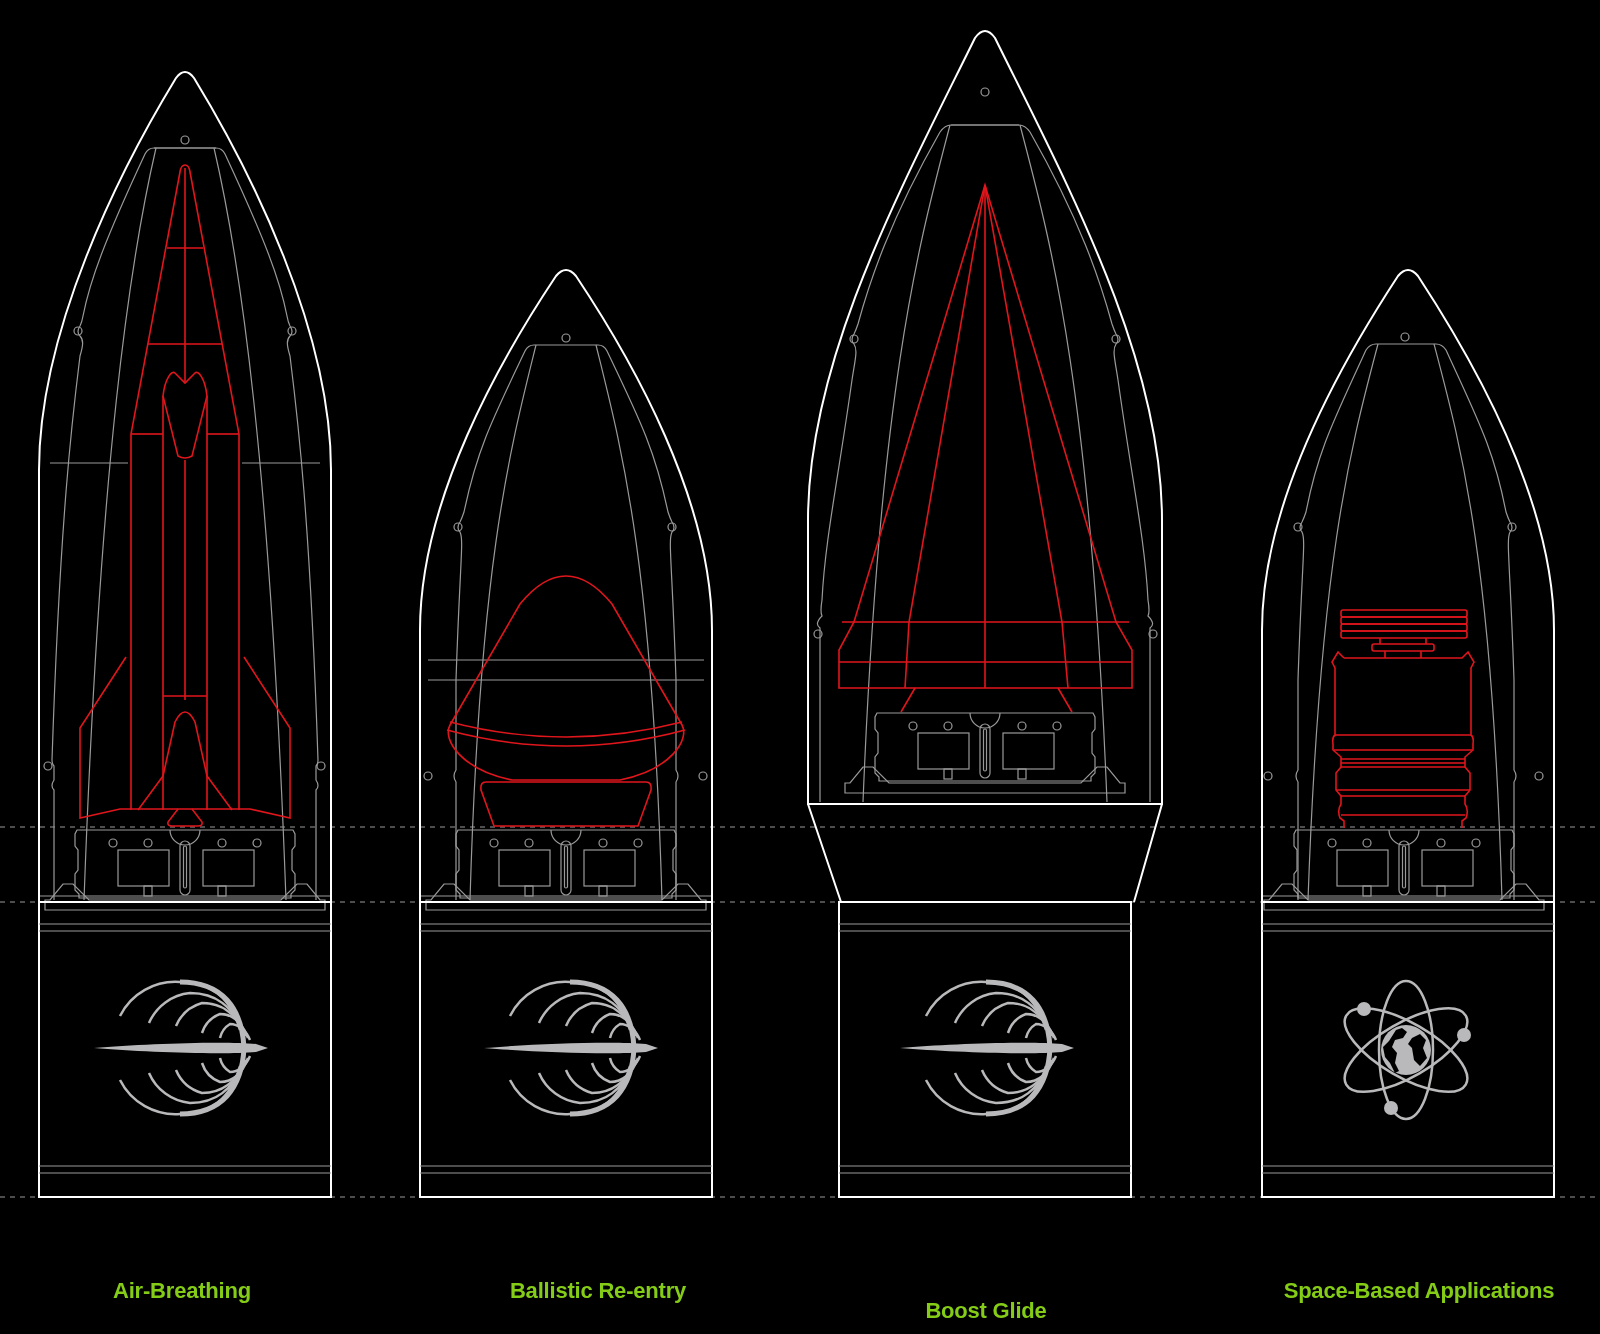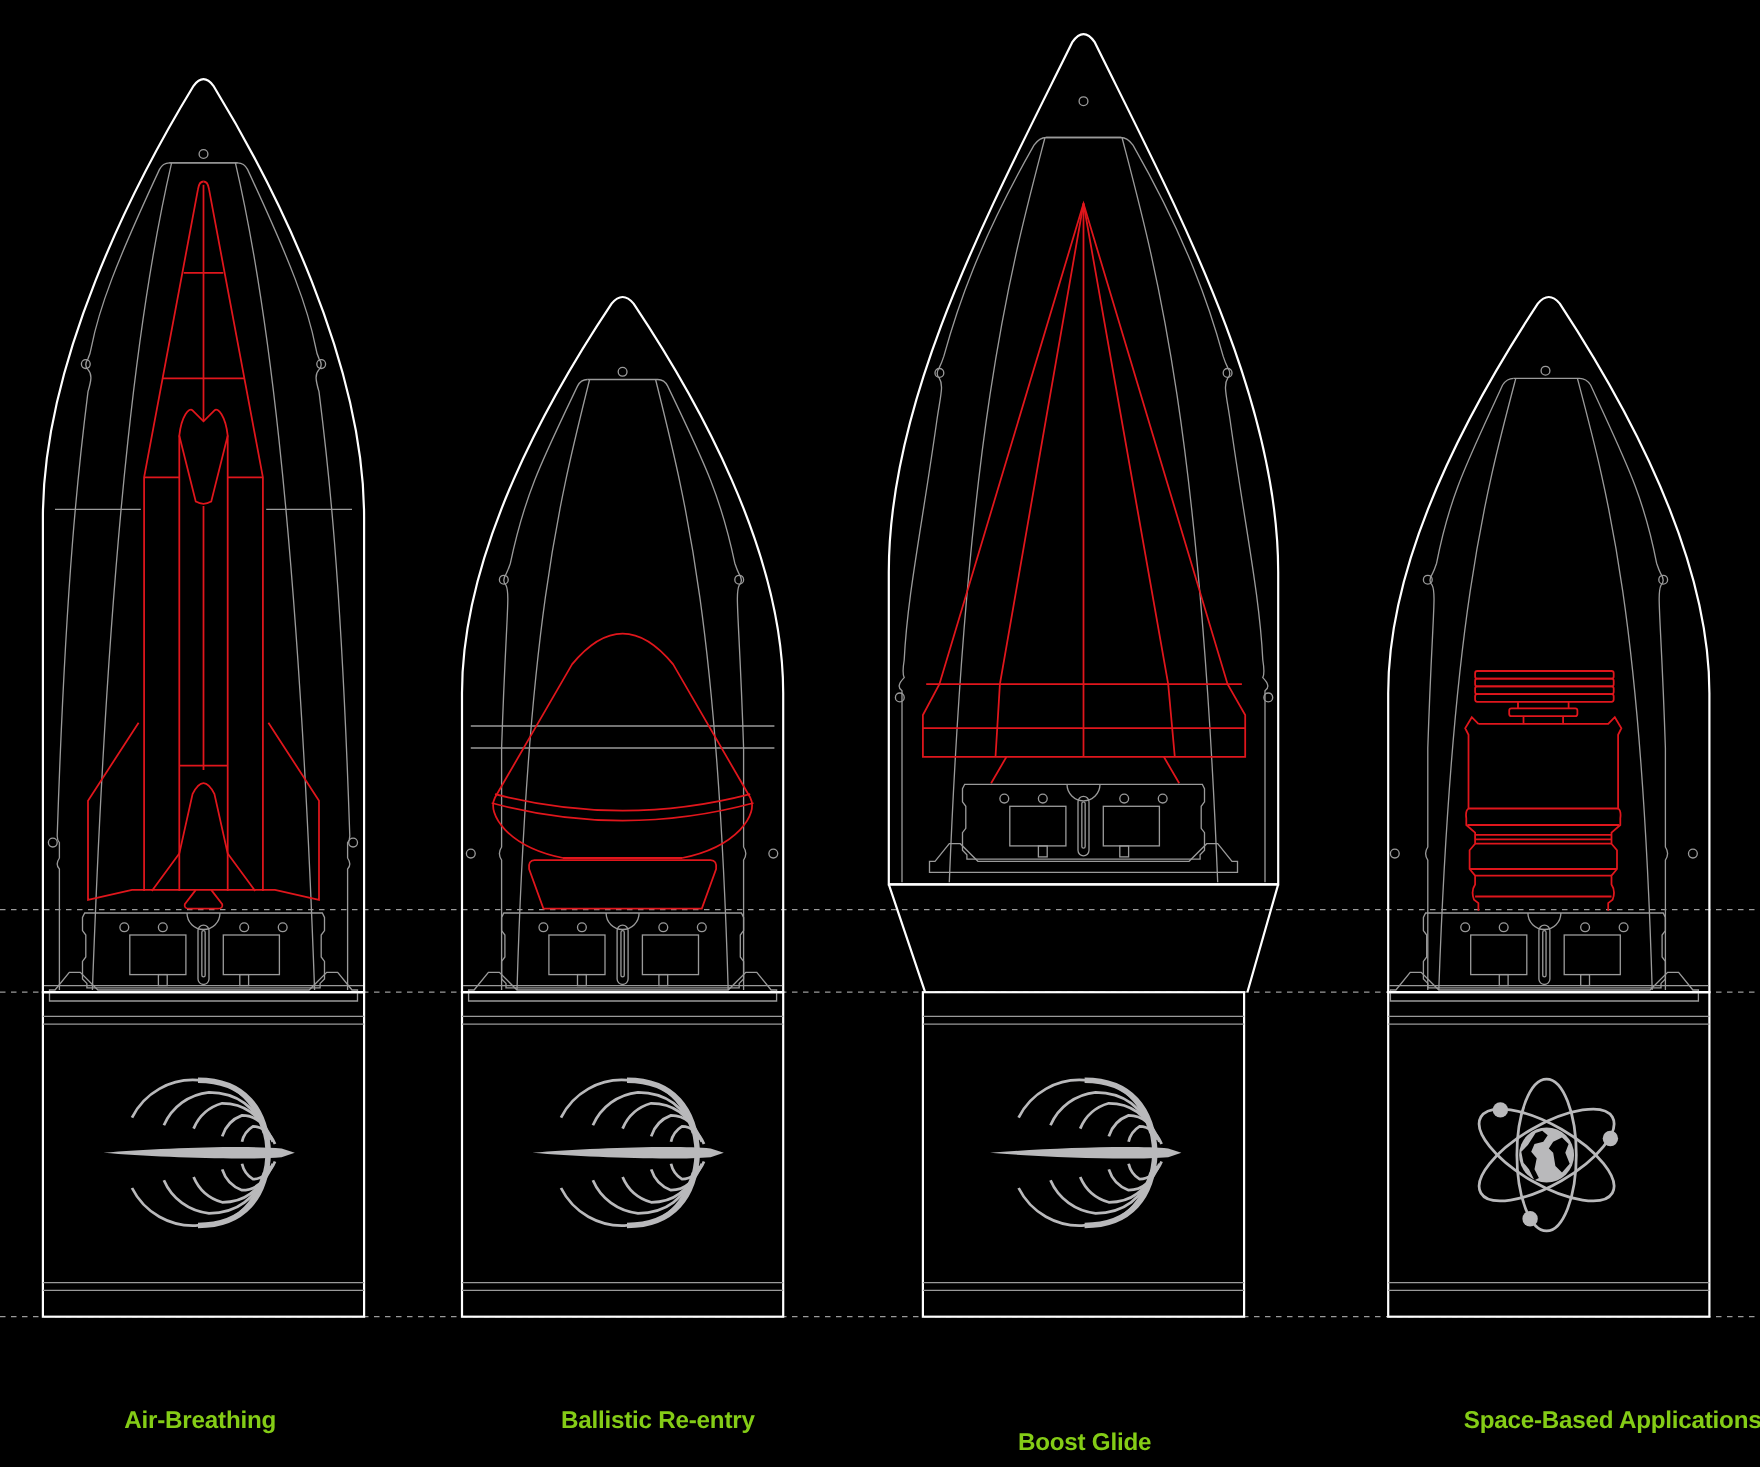--- a/index.html
+++ b/index.html
@@ -199,13 +199,13 @@
       <circle class="icon" cx="-42" cy="-41" r="7"></circle>
       <circle class="icon" cx="58" cy="-15" r="7"></circle>
       <circle class="icon" cx="-15" cy="58" r="7"></circle>
     </g>
   </g>
 </svg>
 
 <div class="label" style="left:182px;">Air-Breathing</div>
 <div class="label" style="left:598px;">Ballistic Re-entry</div>
 <div class="label" style="left:986px;margin-top:20px;">Boost Glide</div>
-<div class="label" style="left:1466px;">Space-Based Applications</div>
+<div class="label" style="left:1419px;">Space-Based Applications</div>
 
 </body></html>

